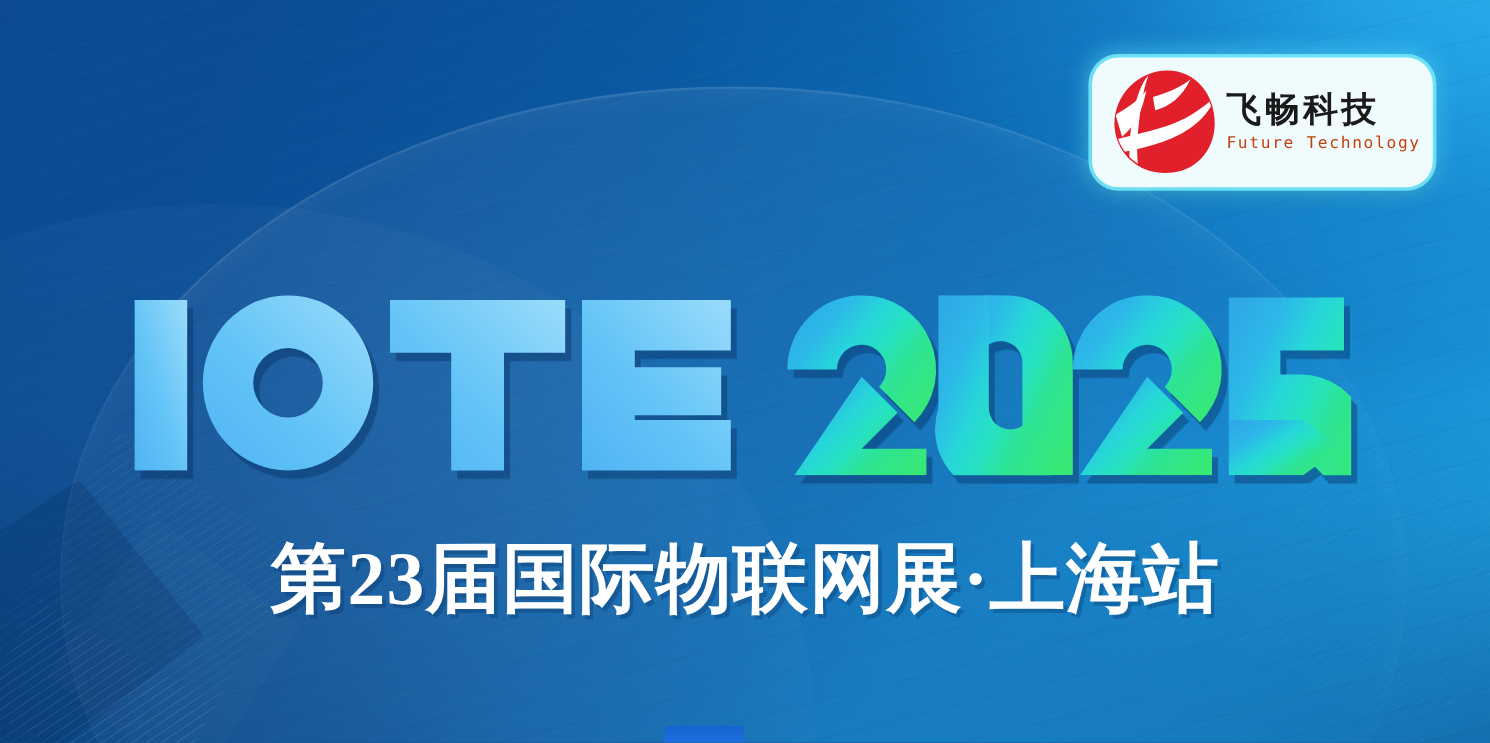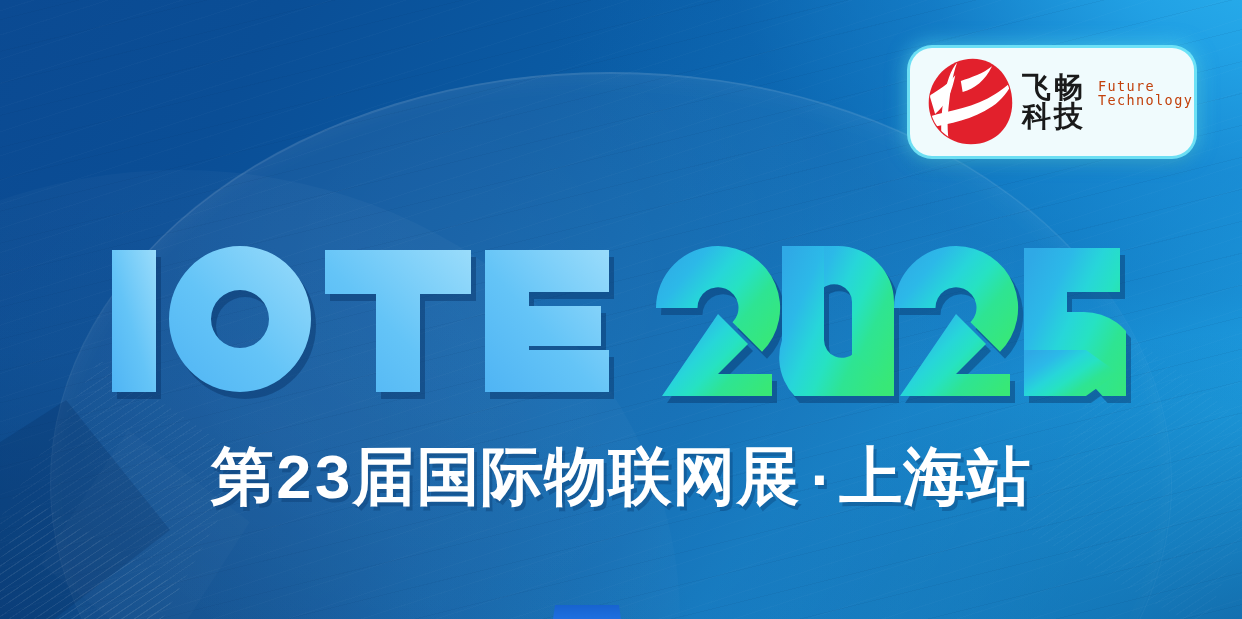--- a/index.html
+++ b/index.html
@@ -154,21 +154,21 @@
   .iote-svg { display: block; }
   .y2025-svg { display: block; margin-left: 44px; }
 
   
   .subtitle {
     position: absolute;
     left: 0; right: 0;
     top: 448px;
     text-align: center;
     color: #ffffff;
-    font-family: Liberation Mono, monospace;
+    font-family: Liberation Serif, serif;
     font-size: 63px;
     font-weight: bold;
     letter-spacing: 1px;
     line-height: 1.08;
     text-shadow: 3px 4px 0 rgba(4,46,96,0.30);
     white-space: nowrap;
   }
   
   .logo-card {
     position: absolute;
@@ -181,21 +181,21 @@
     box-shadow:
       0 0 0 3px rgba(120,235,250,0.85),
       0 0 18px 5px rgba(90,225,248,0.55),
       0 6px 16px rgba(2,40,84,0.30);
     display: flex;
     align-items: center;
     padding-left: 14px;
     box-sizing: border-box;
   }
   .logo-mark { width: 92px; height: 90px; flex: 0 0 auto; }
-  .logo-text { margin-left: 6px; display: flex; flex-direction: row; justify-content: center; }
+  .logo-text { margin-left: 6px; display: flex; flex-direction: column; justify-content: center; }
   .logo-cn {
     font-family: "DejaVu Sans", "Liberation Sans", sans-serif;
     font-size: 29px;
     font-weight: bold;
     color: #1a1a1a;
     letter-spacing: 3px;
     line-height: 1;
   }
   .logo-en {
     margin-top: 7px;

